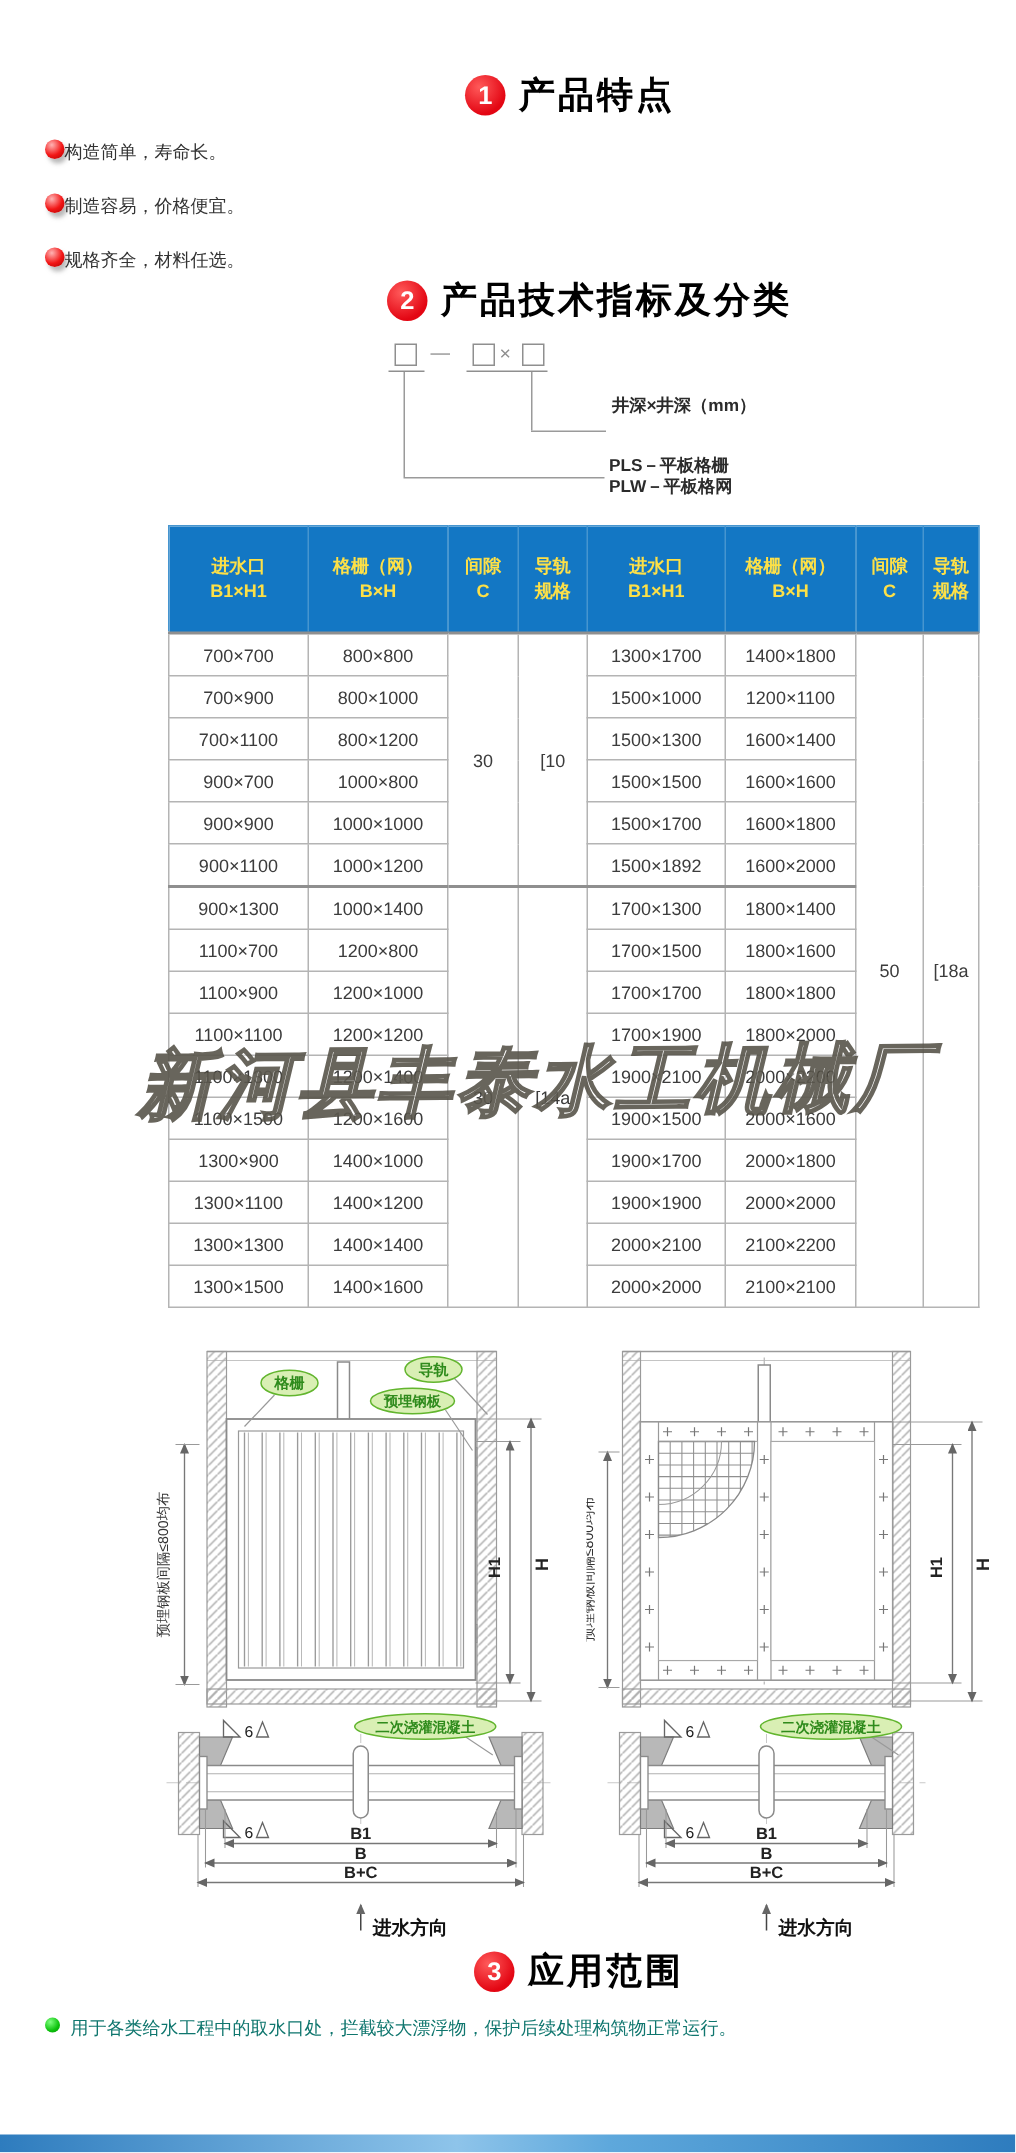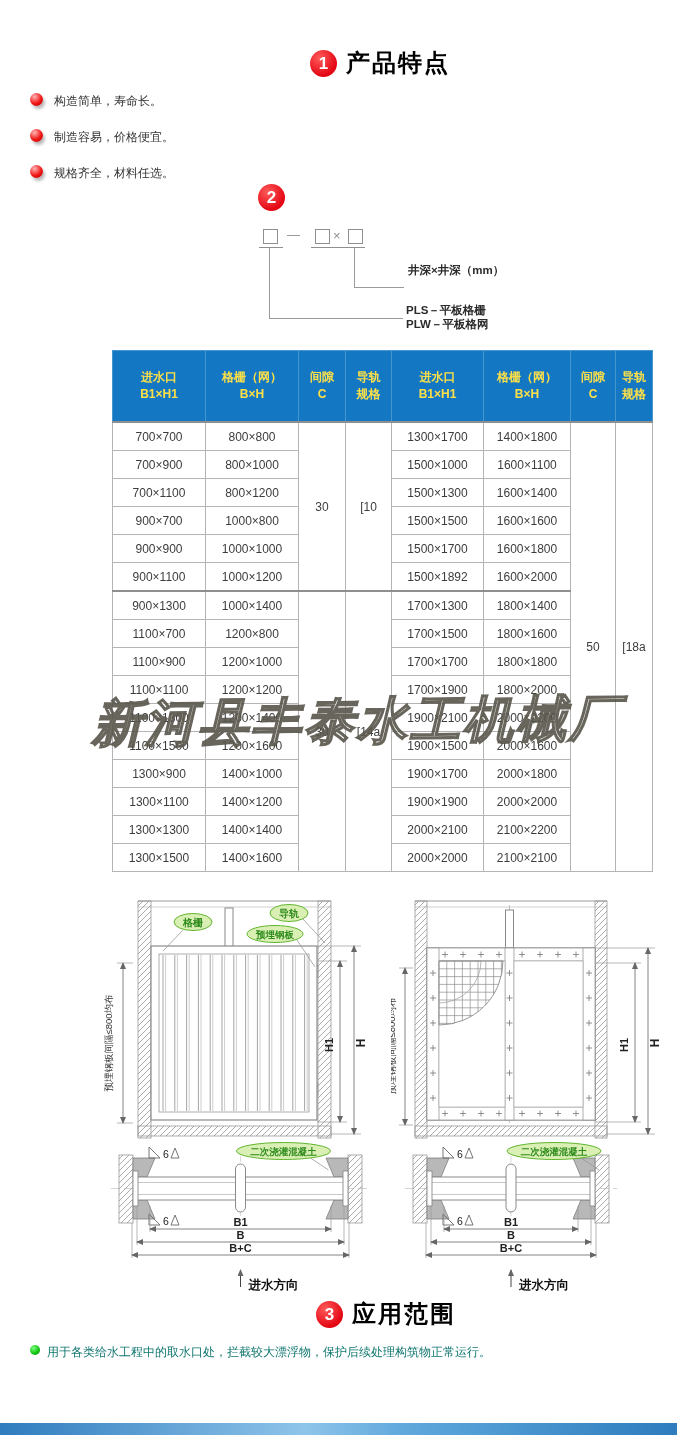--- a/index.html
+++ b/index.html
@@ -2,21 +2,21 @@
 <html><head>
 <meta charset="utf-8">
 <style>
   html,body{margin:0;padding:0;background:#fff;}
   #page{position:relative;width:677px;height:1435px;background:#fff;overflow:hidden;
         font-family:"Liberation Sans","DejaVu Sans",sans-serif;color:#333;}
   .sec{position:absolute;display:flex;align-items:center;gap:9px;}
   .sec .num{width:27px;height:27px;border-radius:50%;background:radial-gradient(circle at 35% 30%,#ff5a5a,#e30613 70%);
             color:#fff;font:bold 17px/27px "Liberation Sans",sans-serif;text-align:center;flex:0 0 auto;}
   .sec .t{font-family:"Liberation Serif","DejaVu Serif",serif;font-weight:700;font-size:24px;color:#000000;letter-spacing:2px;white-space:nowrap;}
-  .feat{position:absolute;display:flex;align-items:center;gap:11px;font-size:12px;color:#333;}
+  .feat{position:absolute;display:flex;align-items:center;font-size:12px;color:#333;}
   .ball{width:13px;height:13px;border-radius:50%;flex:0 0 auto;align-self:flex-start;
         background:radial-gradient(circle at 35% 28%,#ffb3b3,#f21616 55%,#a80000);
         box-shadow:2px 3px 3px rgba(130,130,130,.55);}
   .gdot{position:absolute;width:10px;height:10px;border-radius:50%;
         background:radial-gradient(circle at 35% 30%,#7dff7d,#0dc20d 60%,#009400);}
   
   .mbox{position:absolute;width:13px;height:13px;border:1px solid #8f8f8f;background:#fff;}
   .mrule{position:absolute;height:1px;background:#8f8f8f;}
   .vln{position:absolute;width:1px;background:#9a9a9a;}
   .hln{position:absolute;height:1px;background:#9a9a9a;}
@@ -56,20 +56,21 @@
     <span class="ball"></span>
     <span>制造容易，价格便宜。</span>
   </div>
   <div class="feat" style="left:30px;top:165px;">
     <span class="ball"></span>
     <span>规格齐全，材料任选。</span>
   </div>
 
   <div class="sec" style="left:258px;top:184px;">
     <div class="num">2</div>
+    <div class="t">产品技术指标及分类</div>
   </div>
 
   <div>
     <div class="mbox" style="left:263px;top:229px;"></div>
     <div class="msym" style="left:287px;top:227px;">—</div>
     <div class="mbox" style="left:315px;top:229px;"></div>
     <div class="msym" style="left:333px;top:228px;">×</div>
     <div class="mbox" style="left:348px;top:229px;"></div>
     <div class="mrule" style="left:259px;top:247px;width:24px;"></div>
     <div class="mrule" style="left:311px;top:247px;width:54px;"></div>
@@ -137,21 +138,21 @@
           <td rowspan="6">[10</td>
           <td>1300×1700</td>
           <td>1400×1800</td>
           <td rowspan="16">50</td>
           <td rowspan="16">[18a</td>
         </tr>
         <tr>
           <td>700×900</td>
           <td>800×1000</td>
           <td>1500×1000</td>
-          <td>1600×1100</td>
+          <td>1200×1100</td>
         </tr>
         <tr>
           <td>700×1100</td>
           <td>800×1200</td>
           <td>1500×1300</td>
           <td>1600×1400</td>
         </tr>
         <tr>
           <td>900×700</td>
           <td>1000×800</td>

